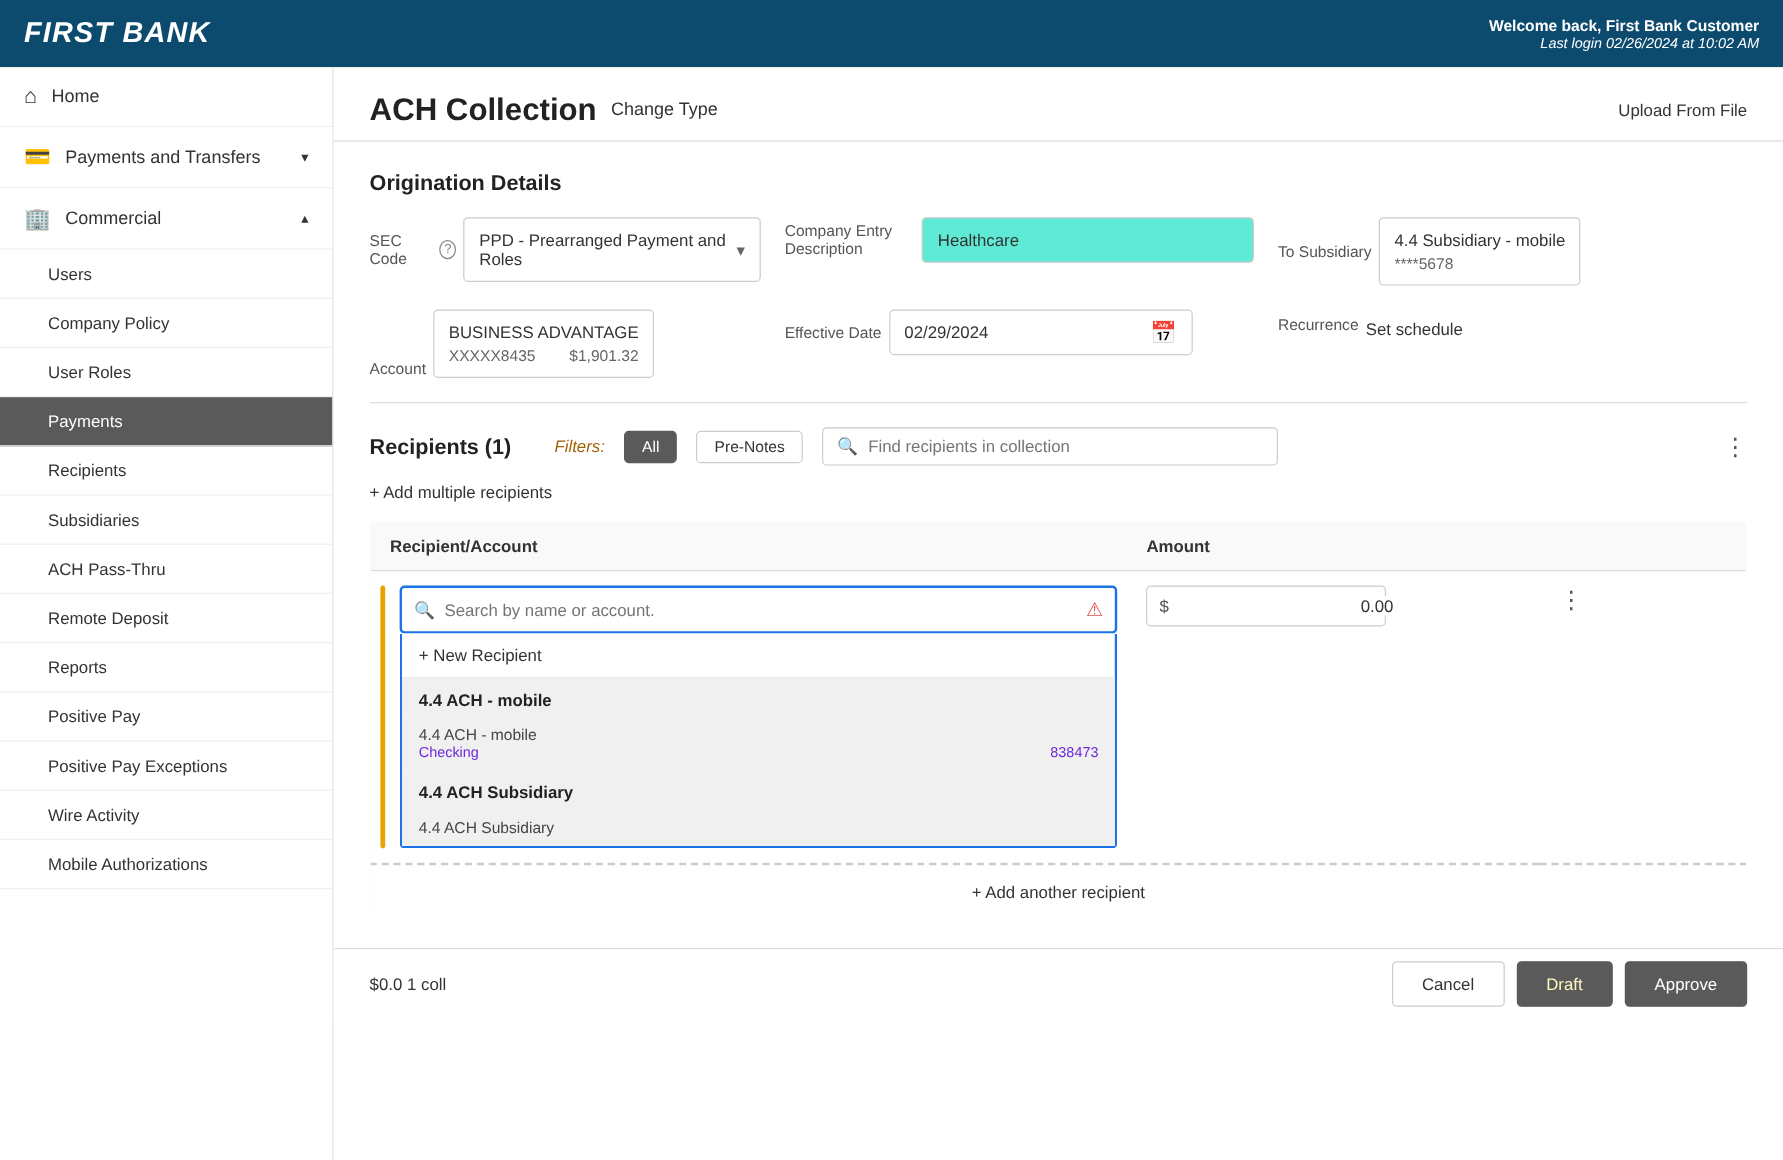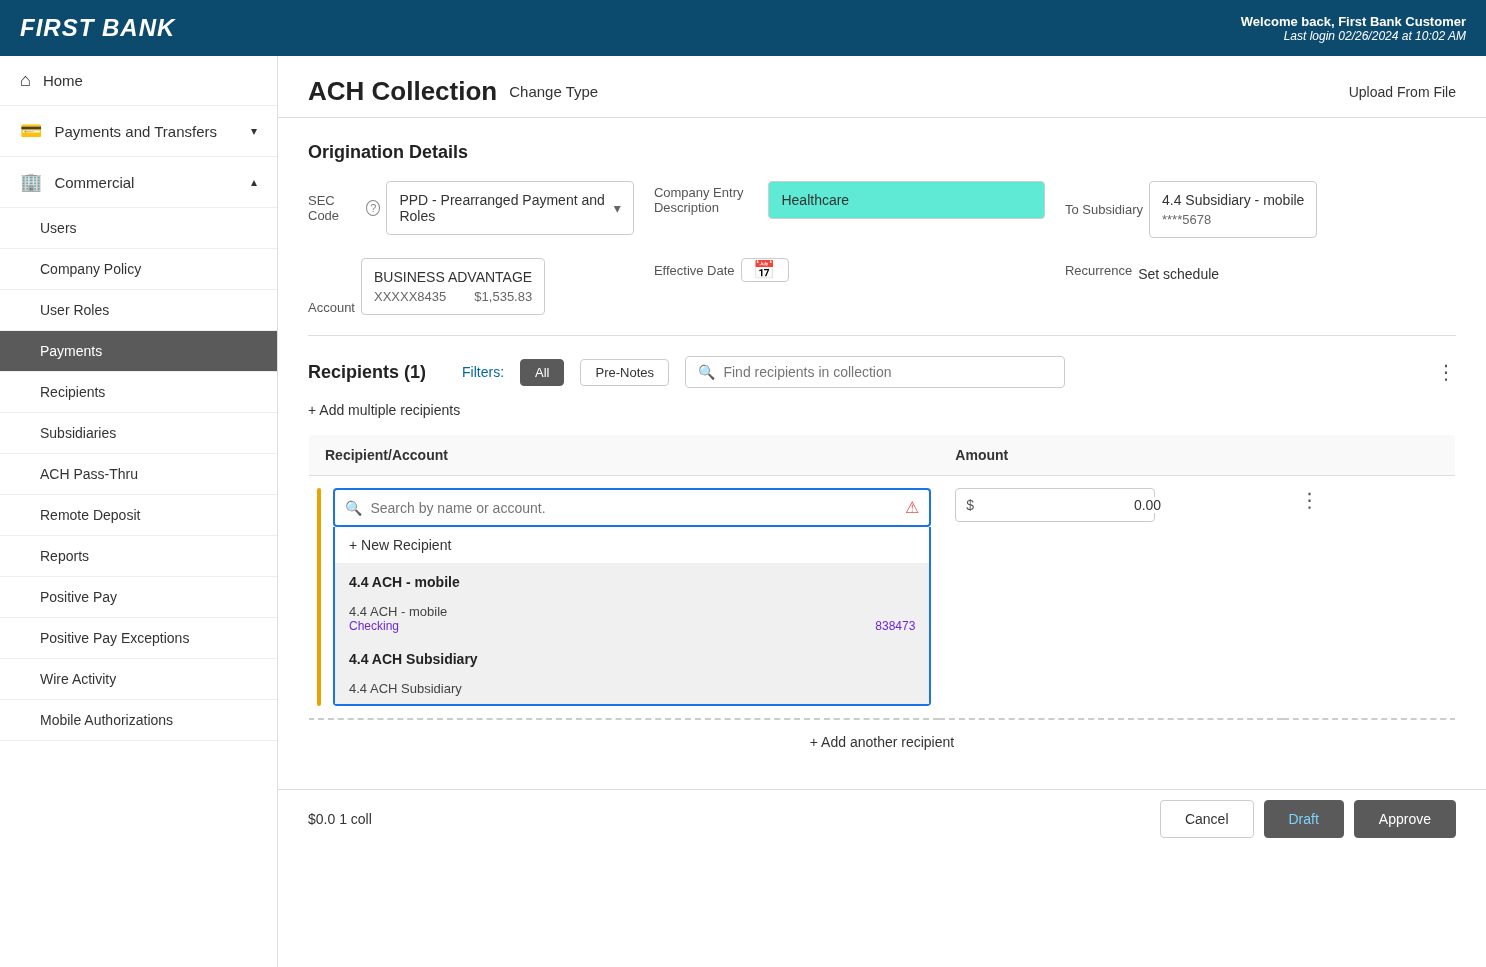--- a/index.html
+++ b/index.html
@@ -242,22 +242,23 @@
       gap: 16px;
       margin-bottom: 14px;
     }
     .recipients-title {
       font-size: 18px;
       font-weight: bold;
       color: #222;
     }
     .filters-label {
       font-size: 14px;
-      color: #0369a1;
+      color: #a16207;
       margin-left: 20px;
+      font-style: italic;
     }
     .filter-btn {
       padding: 5px 14px;
       border-radius: 4px;
       border: 1px solid #ccc;
       cursor: pointer;
       font-size: 13px;
       background: white;
       color: #333;
     }
@@ -451,21 +452,21 @@
       cursor: pointer;
       color: #333;
     }
     .btn-draft {
       padding: 10px 24px;
       background: #5a5a5a;
       border: 1px solid #5a5a5a;
       border-radius: 4px;
       font-size: 14px;
       cursor: pointer;
-      color: #7dd3fc;
+      color: #fef9c3;
     }
     .btn-approve {
       padding: 10px 24px;
       background: #5a5a5a;
       border: 1px solid #5a5a5a;
       border-radius: 4px;
       font-size: 14px;
       cursor: pointer;
       color: white;
     }
@@ -581,27 +582,28 @@
         </div>
       </div>
 
       <div class="form-row">
         <div class="form-group account">
           <div class="form-label">Account</div>
           <div class="account-box">
             <div class="account-name">BUSINESS ADVANTAGE</div>
             <div class="account-sub">
               <span>XXXXX8435</span>
-              <span>$1,535.83</span>
+              <span>$1,901.32</span>
             </div>
           </div>
         </div>
         <div class="form-group effective-date">
           <div class="form-label">Effective Date</div>
           <div class="date-input-wrap">
+            <input type="text" value="02/29/2024" style="">
             <span class="cal-icon">📅</span>
           </div>
         </div>
         <div class="form-group recurrence">
           <div class="form-label">Recurrence</div>
           <div class="set-schedule-link">Set schedule</div>
         </div>
       </div>
 
       <hr class="divider">

